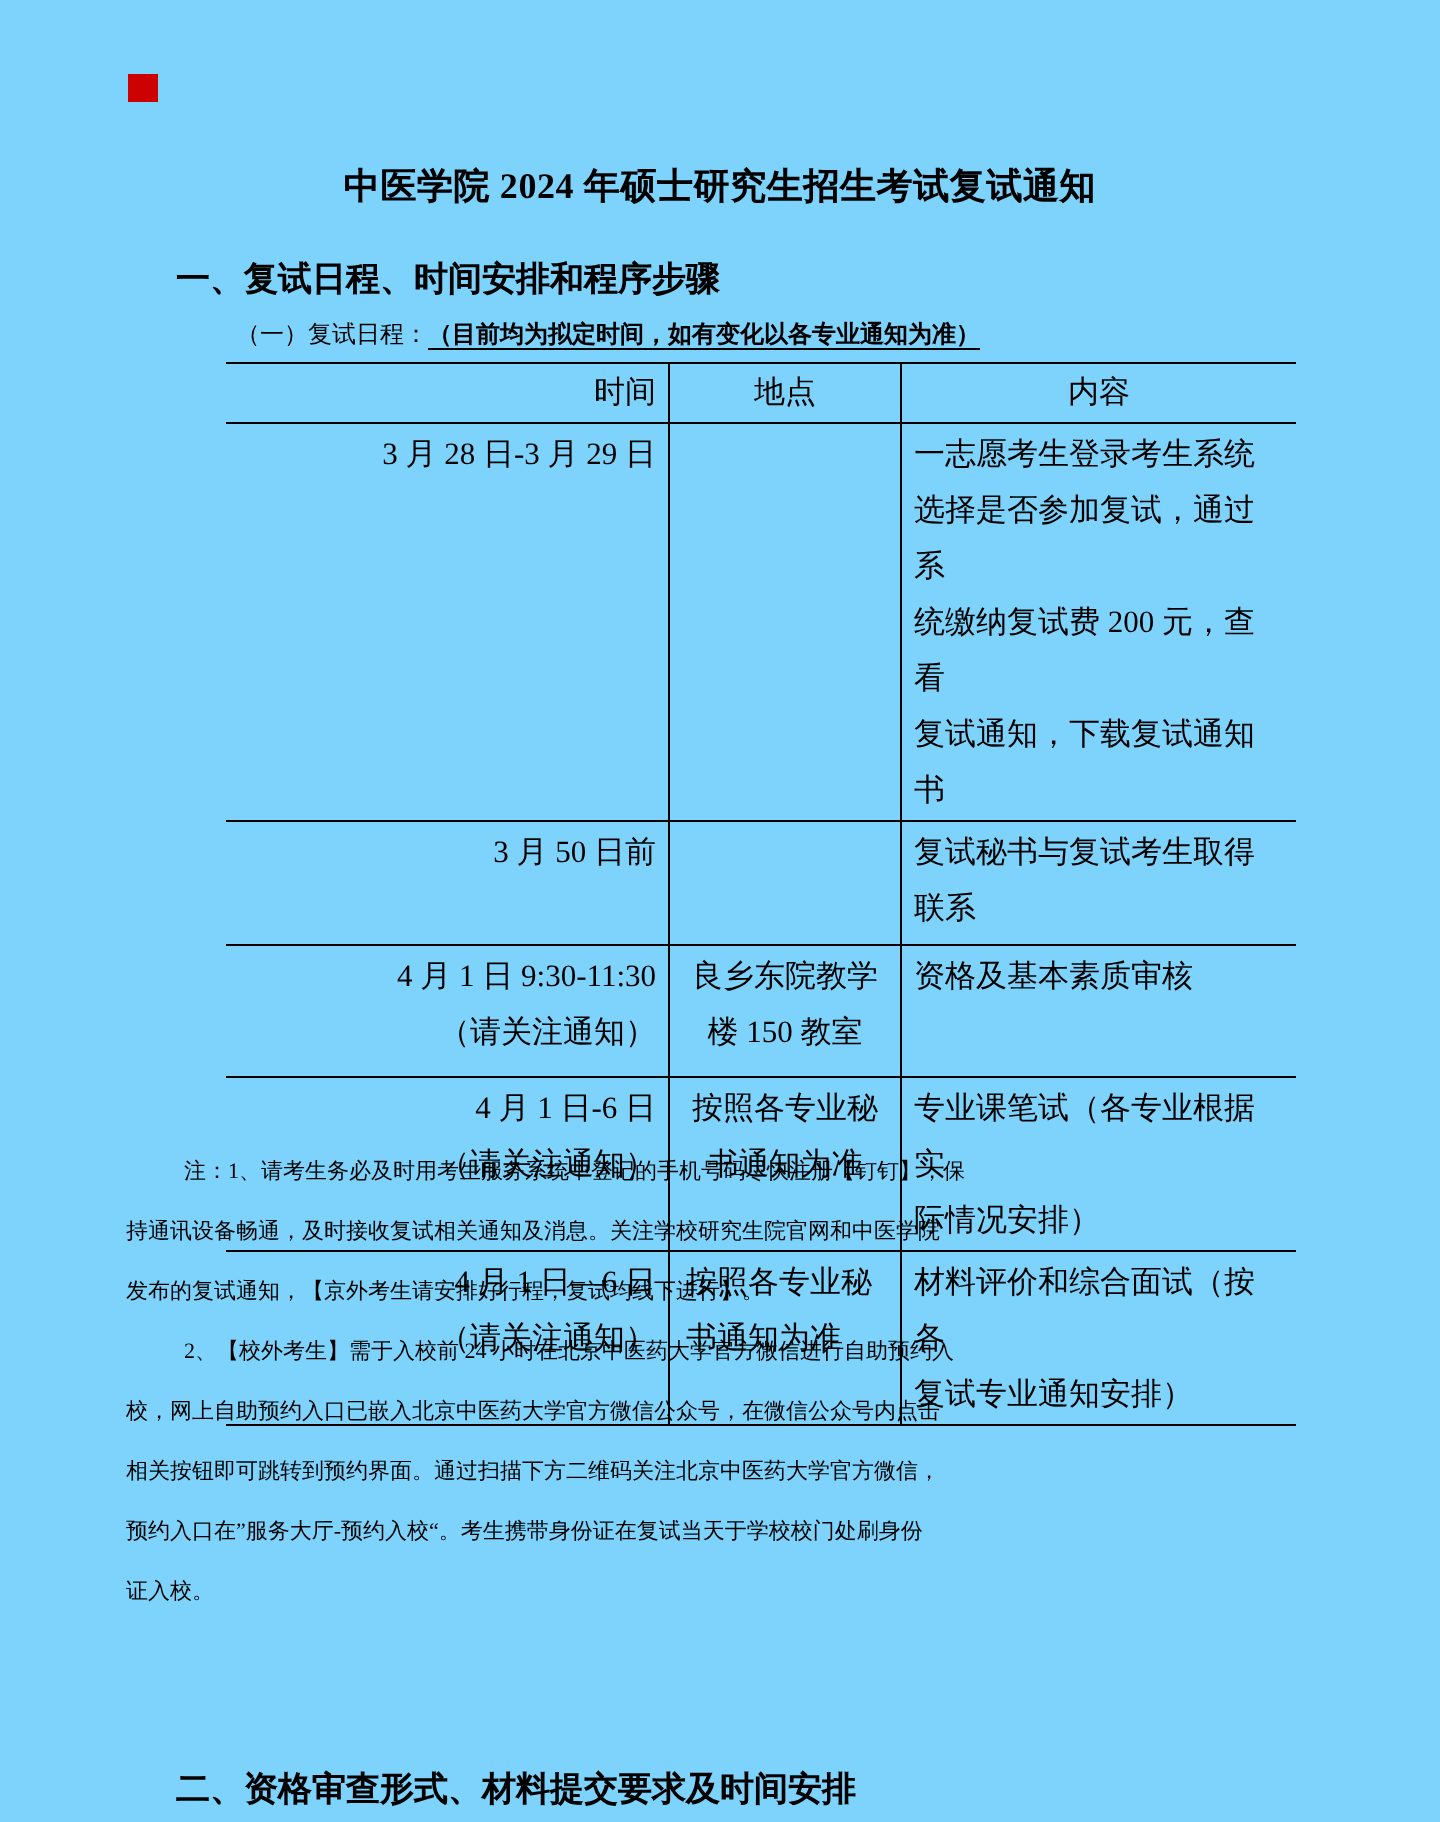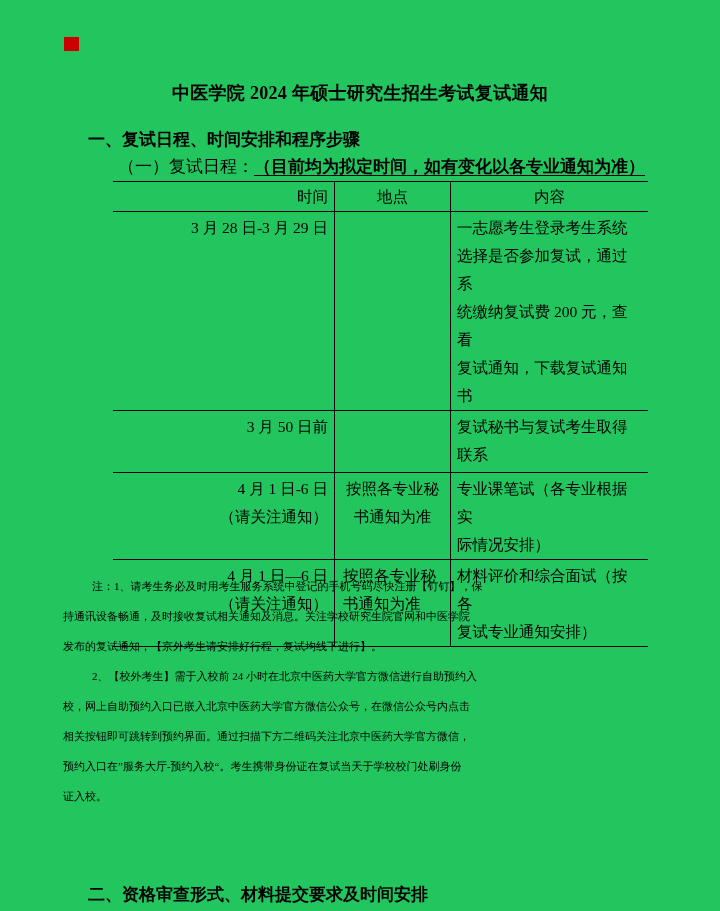--- a/index.html
+++ b/index.html
@@ -1,37 +1,37 @@
 <!DOCTYPE html>
 <html><head>
 <meta charset="utf-8">
 <style>
   html,body{margin:0;padding:0;}
   body{
     width:720px;height:911px;background:#ffffff;color:#000;
     font-family:"Liberation Serif","DejaVu Serif",serif;
     -webkit-font-smoothing:antialiased;
   }
-  .page{position:relative;width:720px;height:911px;overflow:hidden;background:#22c55e;}
+  .page{position:relative;width:720px;height:911px;overflow:hidden;background:#7dd3fc;}
 
   .red-mark{position:absolute;left:64px;top:37px;width:15px;height:14px;background:#cc0000;}
 
   .doc-title{
     position:absolute;left:0;top:80px;width:720px;
     text-align:center;font-size:18px;font-weight:bold;line-height:26px;
     letter-spacing:0.3px;
   }
   .sec-heading{
     position:absolute;left:88px;font-size:17px;font-weight:bold;line-height:20px;
   }
   .h-sec1{top:130px;}
   .h-sec2{top:885px;}
 
   .subline{
-    position:absolute;left:118px;top:156px;font-size:17px;line-height:22px;white-space:nowrap;
+    position:absolute;left:118px;top:156px;font-size:12px;line-height:22px;white-space:nowrap;
   }
   .subline .plain{font-weight:normal;}
   .subline .bold-ul{font-weight:bold;text-decoration:underline;text-underline-offset:3px;}
 
   table.sched{
     position:absolute;left:113px;top:181px;width:497px;
     border-collapse:collapse;table-layout:fixed;
     font-size:15.5px;
   }
   table.sched{border-top:1px solid #000;}
@@ -98,20 +98,27 @@
 选择是否参加复试，通过系
 统缴纳复试费 200 元，查看
 复试通知，下载复试通知书</td>
     </tr>
     <tr class="r2">
       <td class="t-cell">3 月 50 日前</td>
       <td class="p-cell v"></td>
       <td class="c-cell v">复试秘书与复试考生取得
 联系</td>
     </tr>
+    <tr class="r3">
+      <td class="t-cell">4 月 1 日 9:30-11:30
+（请关注通知）</td>
+      <td class="p-cell v">良乡东院教学
+楼 150 教室</td>
+      <td class="c-cell v">资格及基本素质审核</td>
+    </tr>
     <tr class="r4">
       <td class="t-cell">4 月 1 日-6 日
 （请关注通知）</td>
       <td class="p-cell v">按照各专业秘
 书通知为准</td>
       <td class="c-cell v">专业课笔试（各专业根据实
 际情况安排）</td>
     </tr>
     <tr class="r5">
       <td class="t-cell">4 月 1 日—6 日

